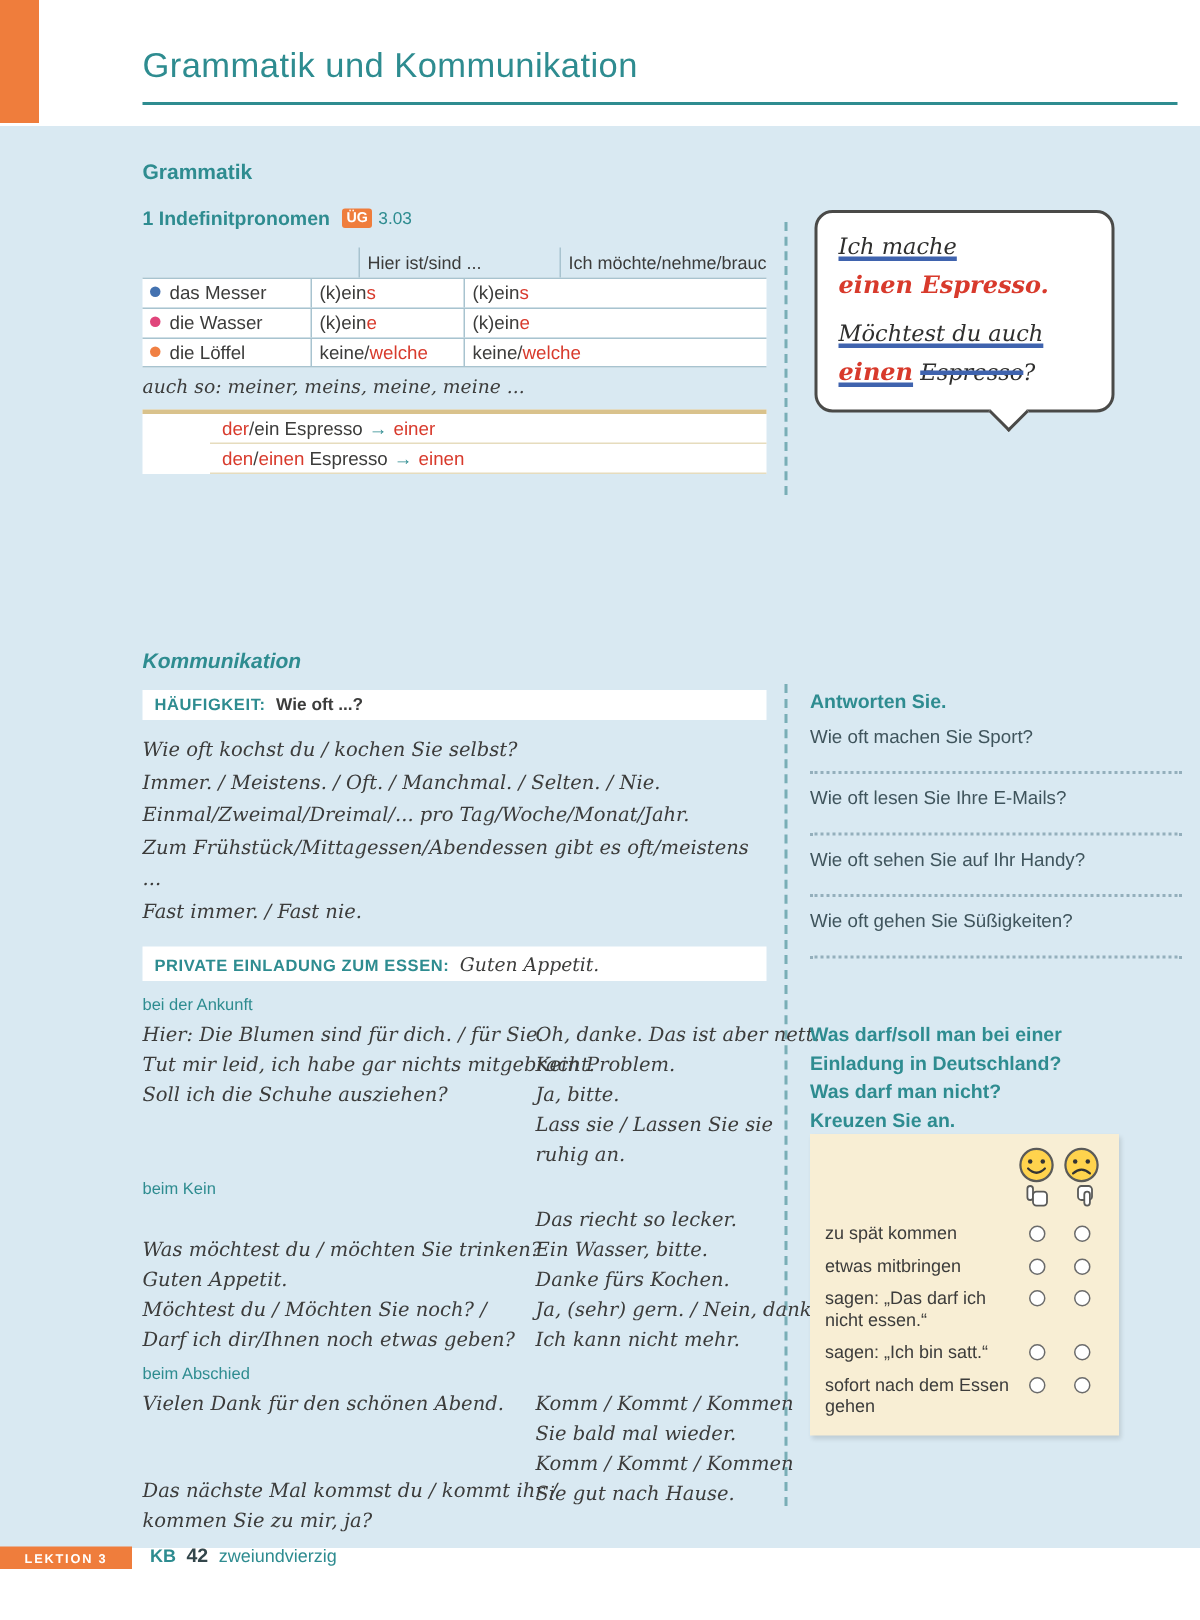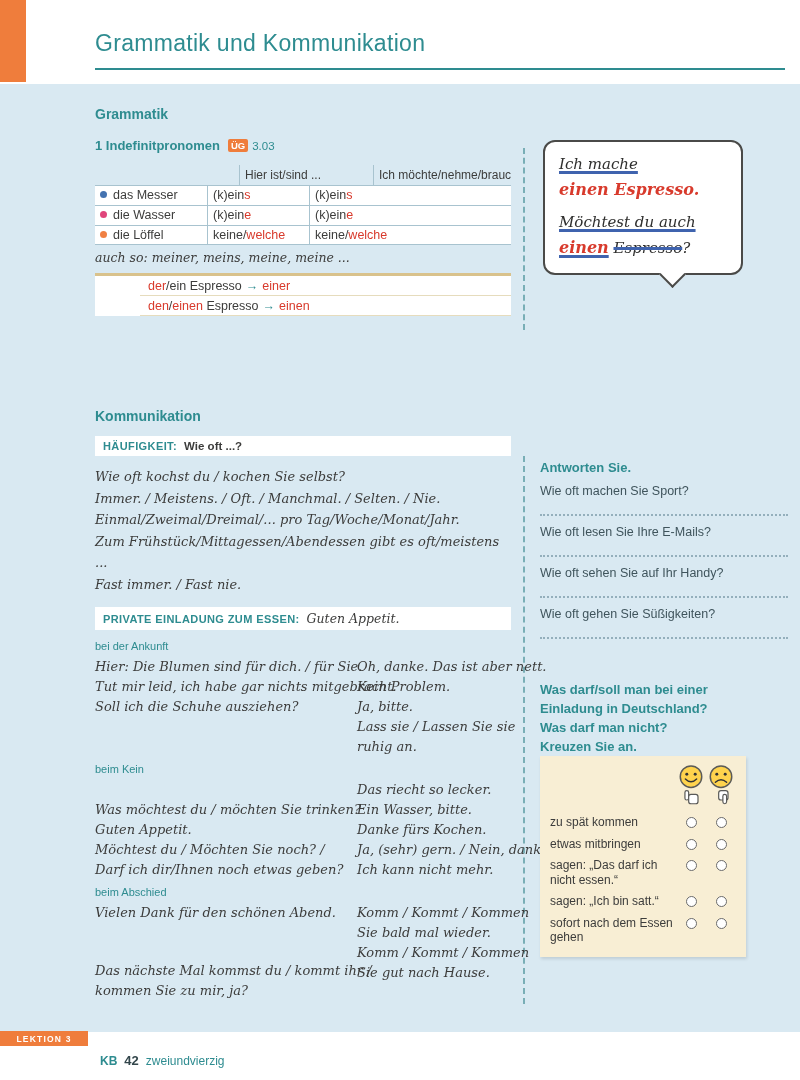--- a/index.html
+++ b/index.html
@@ -34,21 +34,21 @@
   .t-row .t-c2,.t-row .t-c3,.t-head .t-c2,.t-head .t-c3{border-left:1px solid var(--line);}
   .dot{display:inline-block;width:7px;height:7px;border-radius:50%;margin-right:6px;vertical-align:1px;}
   .b0{background:#2aa198;} .b1{background:#4472b0;} .b2{background:#e0457b;} .b3{background:#f08043;}
   .red{color:var(--red);}
   .auch-so{margin-top:5px;font:italic 12.5px "DejaVu Serif",serif;color:var(--dark);}
 
   .gr-box{margin-top:8px;background:#fff;border-top:3px solid var(--tan);font-size:12.5px;color:var(--dark);padding-left:45px;}
   .gr-box-row{padding:2.5px 8px;border-bottom:1px solid #e6dcbd;}
   .arrow{color:var(--teal);padding:0 4px;}
 
-  h2.komm{margin-top:92px;}
+  h2.komm{margin-top:116px;font-style:italic;}
   .banner{margin-top:12px;background:#fff;padding:4px 8px;display:flex;align-items:baseline;gap:7px;}
   .banner-label{font-size:11px;font-weight:bold;letter-spacing:.4px;color:var(--teal);white-space:nowrap;}
   .banner-rest{font-size:11.5px;font-weight:bold;color:var(--dark);}
   .banner-rest.it{font:italic 12.5px "DejaVu Serif",serif;font-weight:normal;}
   .hlines{margin-top:10px;}
   .hline{font:italic 13px "DejaVu Serif",serif;line-height:21.5px;color:var(--dark);}
   .sub-label{margin-top:10px;font-size:11px;color:var(--teal);}
   .sub-label.tight{margin-top:6px;}
   .dlg-grid{margin-top:5px;display:grid;grid-template-columns:262px 1fr;}
   .dlg{font:italic 13px "DejaVu Serif",serif;line-height:20px;color:var(--dark);white-space:nowrap;}
@@ -74,21 +74,21 @@
 
   .kbox{position:absolute;left:0;top:672px;width:206px;background:var(--cream);padding:8px 10px 12px 10px;box-shadow:1px 2px 3px rgba(0,0,0,.12);}
   .smiley-row{display:flex;}
   .smiley-spacer{flex:1;}
   .cb-cell{width:30px;display:flex;justify-content:center;align-items:flex-start;}
   .cb-row{display:flex;margin-top:7px;}
   .cb-label{flex:1;font-size:12px;line-height:14.5px;color:var(--dark);padding-right:2px;}
   .circle{width:11px;height:11px;border:1.5px solid #6b6b6b;border-radius:50%;background:#fff;margin-top:2px;}
 
   .lektion-tab{position:absolute;left:0;top:1031px;width:88px;height:15px;background:var(--orange);color:#fff;font-size:8.5px;font-weight:bold;letter-spacing:1.2px;display:flex;align-items:center;justify-content:center;}
-  .kb-line{position:absolute;left:100px;top:1053px;display:flex;gap:7px;align-items:center;}
+  .kb-line{position:absolute;left:100px;top:1029px;display:flex;gap:7px;align-items:center;}
   .kb{font-size:12px;font-weight:bold;color:var(--teal);}
   .pgnum{font-size:13px;font-weight:bold;color:#33464b;}
   .pgword{font-size:12px;color:var(--teal);}
 </style>
 </head>
 <body>
 
 <div class="page">
   <div class="corner"></div>
   <div class="hdr-title">Grammatik und Kommunikation</div>

